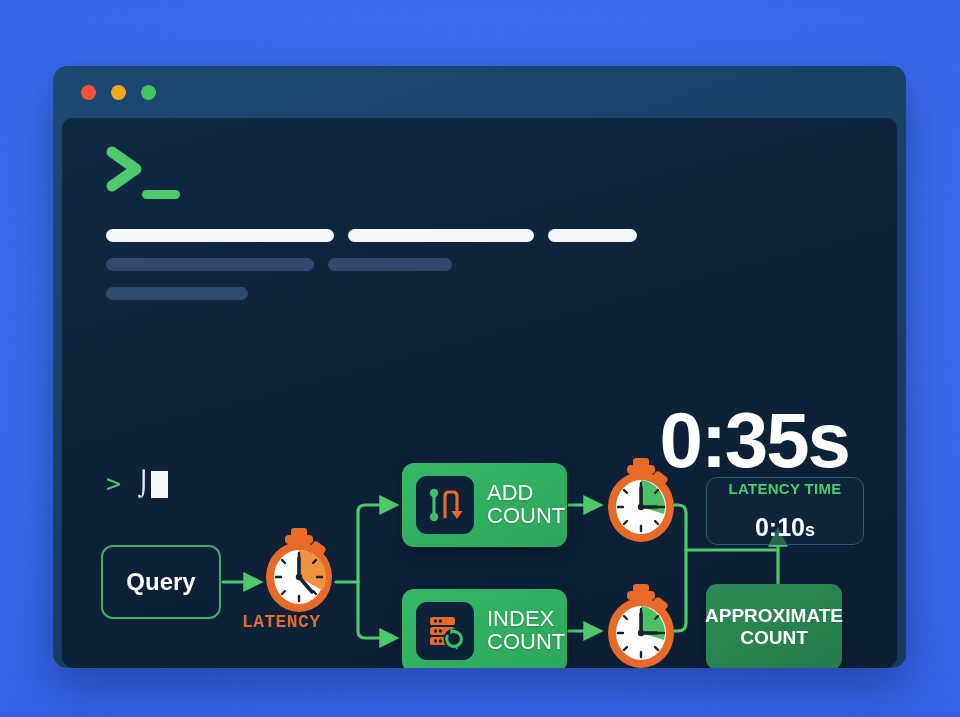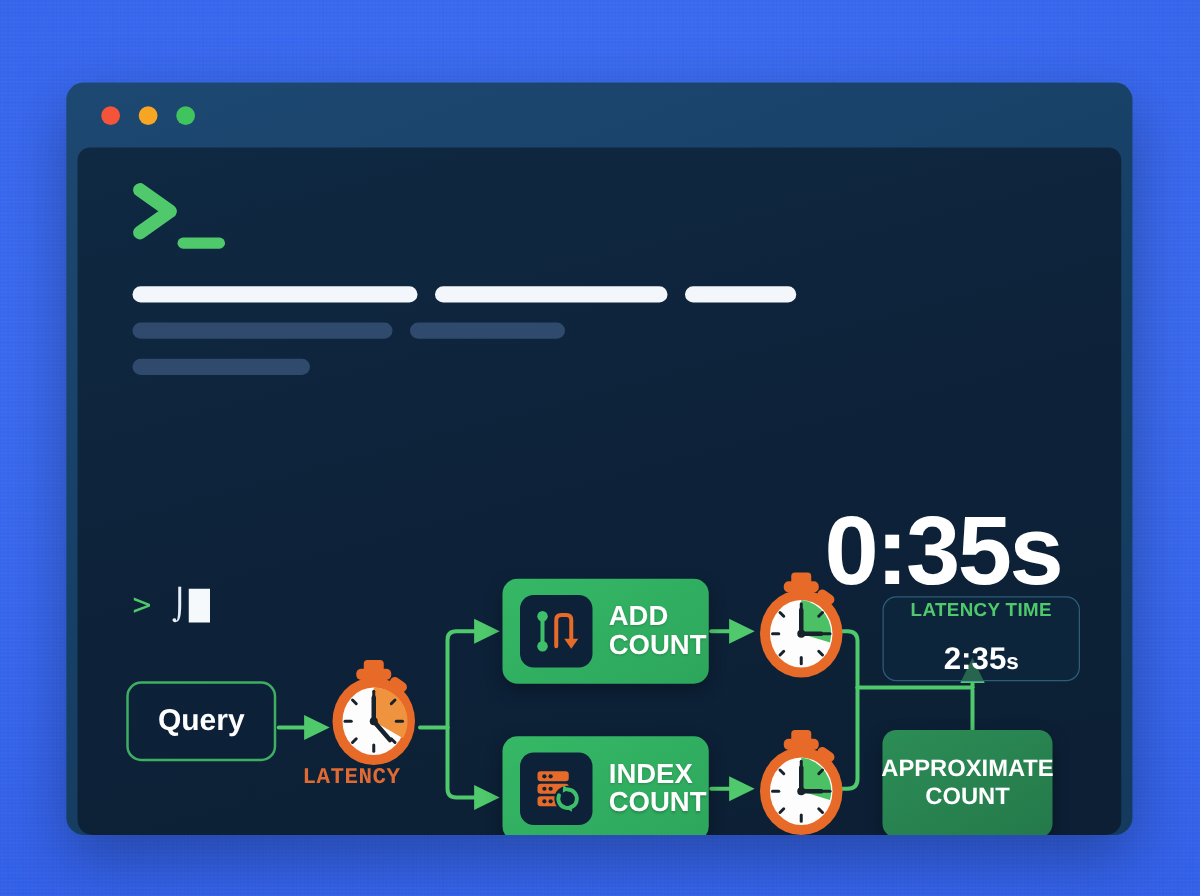--- a/index.html
+++ b/index.html
@@ -70,36 +70,36 @@
     letter-spacing:-2px;line-height:1;
   }
 
   
   #diagram{position:absolute;left:0;top:0;width:100%;height:100%;}
   #wires{position:absolute;left:0;top:0;width:100%;height:100%;}
 
   .node{position:absolute;box-sizing:border-box;}
 
   .query-box{
-    left:39px;top:427px;width:120px;height:64px;
+    left:39px;top:427px;width:120px;height:74px;
     border:2px solid #3fae62;border-radius:12px;
     background:rgba(13,35,57,.55);
     display:flex;align-items:center;justify-content:center;
     color:#fff;font-size:24px;font-weight:bold;
   }
 
   .pill{
     border-radius:12px;
     display:flex;align-items:center;gap:13px;
     padding:0 16px 0 14px;
     box-shadow:0 5px 14px rgba(0,0,0,.28);
   }
   .pill.bright{background:linear-gradient(150deg,#35b866 0%,#2da65c 100%);}
   .pill-label{
-    color:#ffffff;font-weight:bold;font-size:22px;line-height:1.04;
+    color:#ffffff;font-weight:normal;font-size:22px;line-height:1.04;
     text-shadow:0 1px 2px rgba(0,0,0,.20);
   }
   .pill-icon{
     width:58px;height:58px;flex:0 0 58px;
     background:#0d2238;border-radius:11px;
     display:flex;align-items:center;justify-content:center;
   }
   #node-add-index{left:340px;top:345px;width:165px;height:84px;}
   #node-cache-count{left:340px;top:471px;width:165px;height:84px;}
 
@@ -317,21 +317,21 @@
           </g>
           <line x1="39" y1="51" x2="39" y2="32" stroke="#17222c" stroke-width="3.6" stroke-linecap="round"></line>
           <line x1="39" y1="51" x2="55" y2="51" stroke="#17222c" stroke-width="3.6" stroke-linecap="round"></line>
           <circle cx="39" cy="51" r="3.2" fill="#17222c"></circle>
         </svg>
       </div>
 
       <div class="node latency-panel">
         <div class="lp-title">LATENCY TIME</div>
         <div class="lp-value">
-          <span>2:35</span><span class="unit">s</span>
+          <span>0:10</span><span class="unit">s</span>
         </div>
       </div>
 
       <div class="node" id="node-approx">
         <span>
           <span>APPROXIMATE</span><br>
           <span>COUNT</span>
         </span>
       </div>
 

